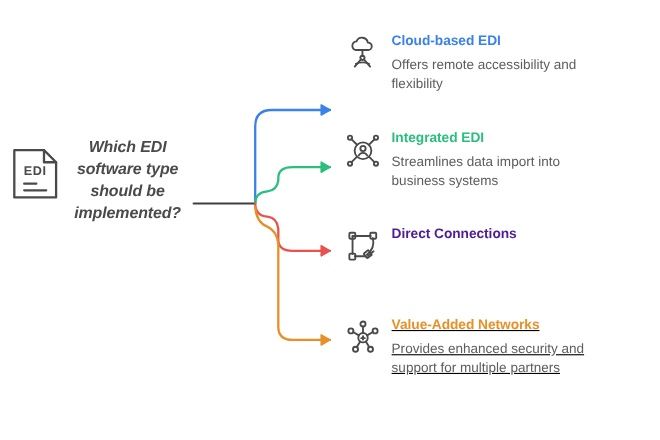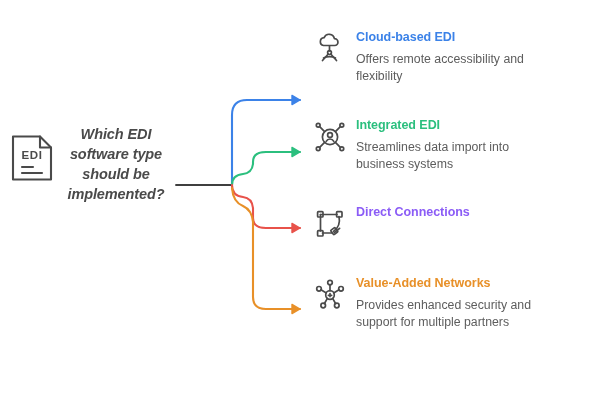--- a/index.html
+++ b/index.html
@@ -79,21 +79,21 @@
     margin-top: 6px;
     font-size: 12.3px;
     line-height: 17px;
     color: #5d5d5d;
     max-width: 200px;
   }
 
   #branch-0 { top: 30px; }
   #branch-1 { top: 118px; }
   #branch-2 { top: 205px; }
-  #branch-3 { top: 276px; }
+  #branch-3 { top: 288px; text-decoration: underline; }
 </style>
 </head>
 <body>
 
 <div id="canvas">
 
   <div id="root-node">
     <span class="root-icon-wrap">
       <svg id="root-icon" viewBox="0 0 48 52" fill="none" stroke="#4a4a4a" stroke-width="2.1" stroke-linecap="round" stroke-linejoin="round">
         <path d="M5 4.5h27L43 15.5V47.5H5z"></path>
@@ -170,21 +170,21 @@
         <path d="M27 10.5 Q29 20 21.5 25.5"></path>
         <path d="M10.5 27 H20"></path>
         <rect x="5.6" y="5.6" width="5.4" height="5.4" rx="0.8"></rect>
         <rect x="24.6" y="5.6" width="5.4" height="5.4" rx="0.8"></rect>
         <rect x="5.6" y="24.6" width="5.4" height="5.4" rx="0.8"></rect>
         <rect x="19.6" y="22.4" width="5.4" height="5.4" rx="0.8" transform="rotate(-38 22.3 25.1)"></rect>
         <path d="M22.4 26.6 l5.2 -4.2"></path>
       </svg>
     </span>
     <div class="branch-text">
-      <div class="branch-title" style="color:#8b5cf6">Direct Connections</div>
+      <div class="branch-title" style="color:#4c1d95">Direct Connections</div>
     </div>
   </div>
 
   <div class="branch" id="branch-3">
     <span class="branch-icon">
       <svg viewBox="0 0 36 36" fill="none" stroke="#4a4a4a" stroke-width="1.7" stroke-linecap="round" stroke-linejoin="round">
         <circle cx="18" cy="18" r="4.3"></circle>
         <path d="M18 13.7 V7.6"></path>
         <path d="M14.3 15.9 L9 12.8"></path>
         <path d="M21.7 15.9 L27 12.8"></path>

